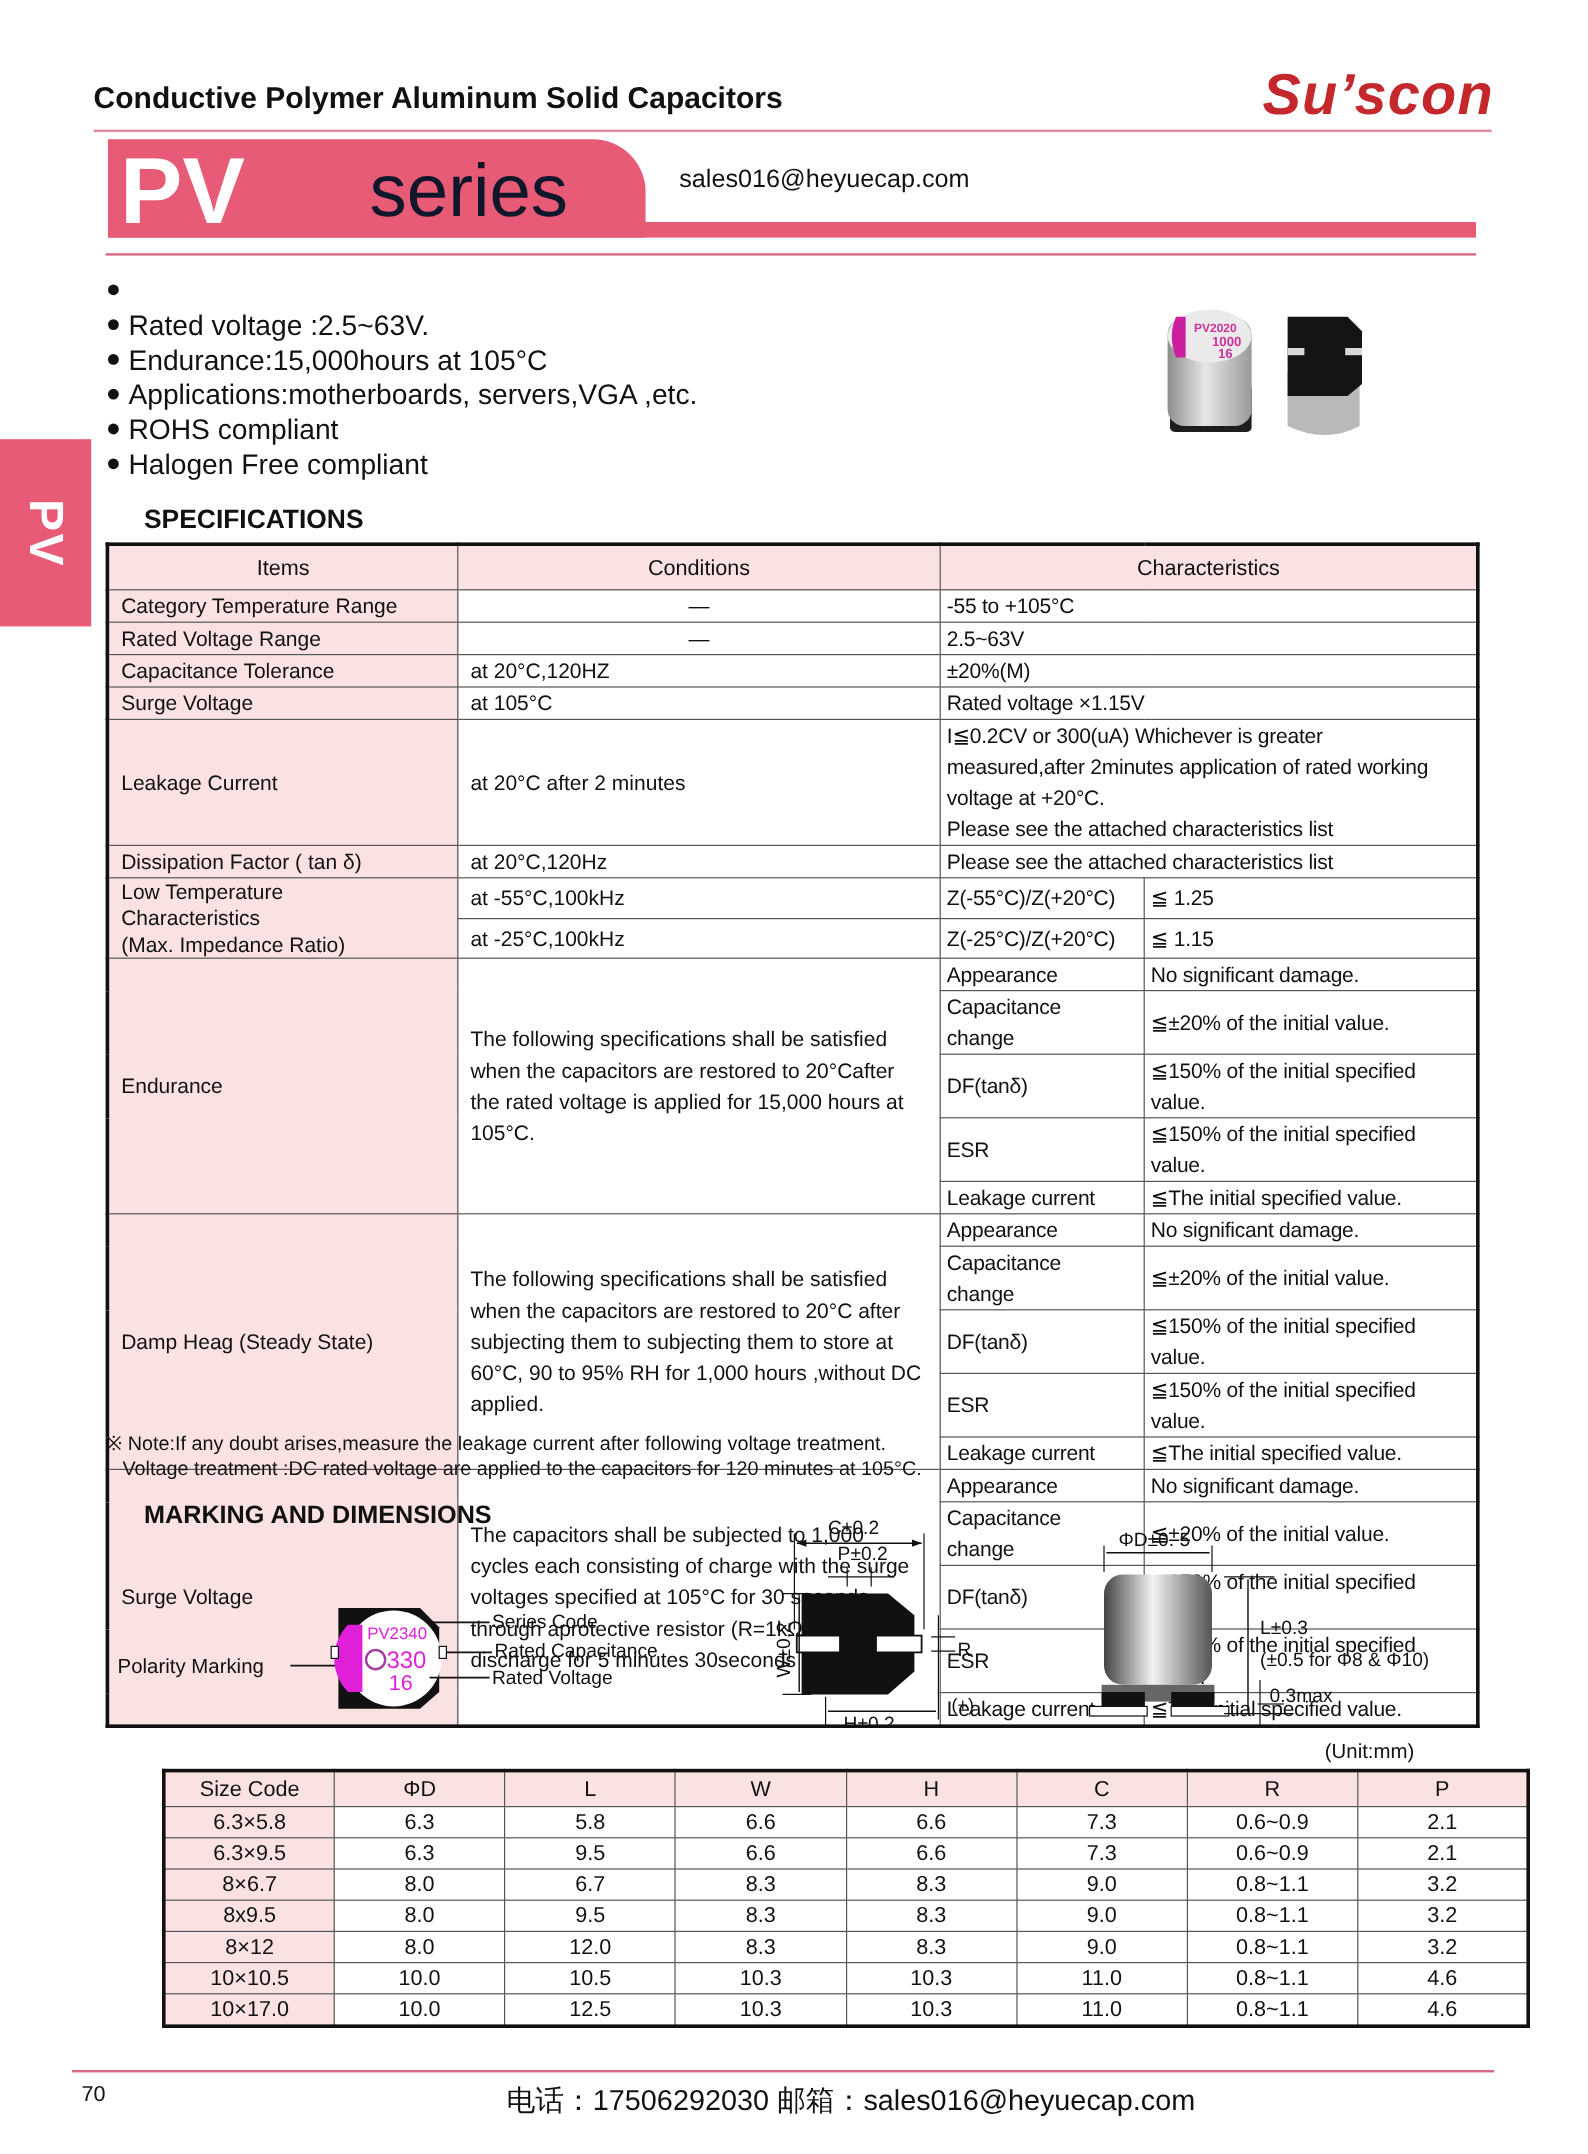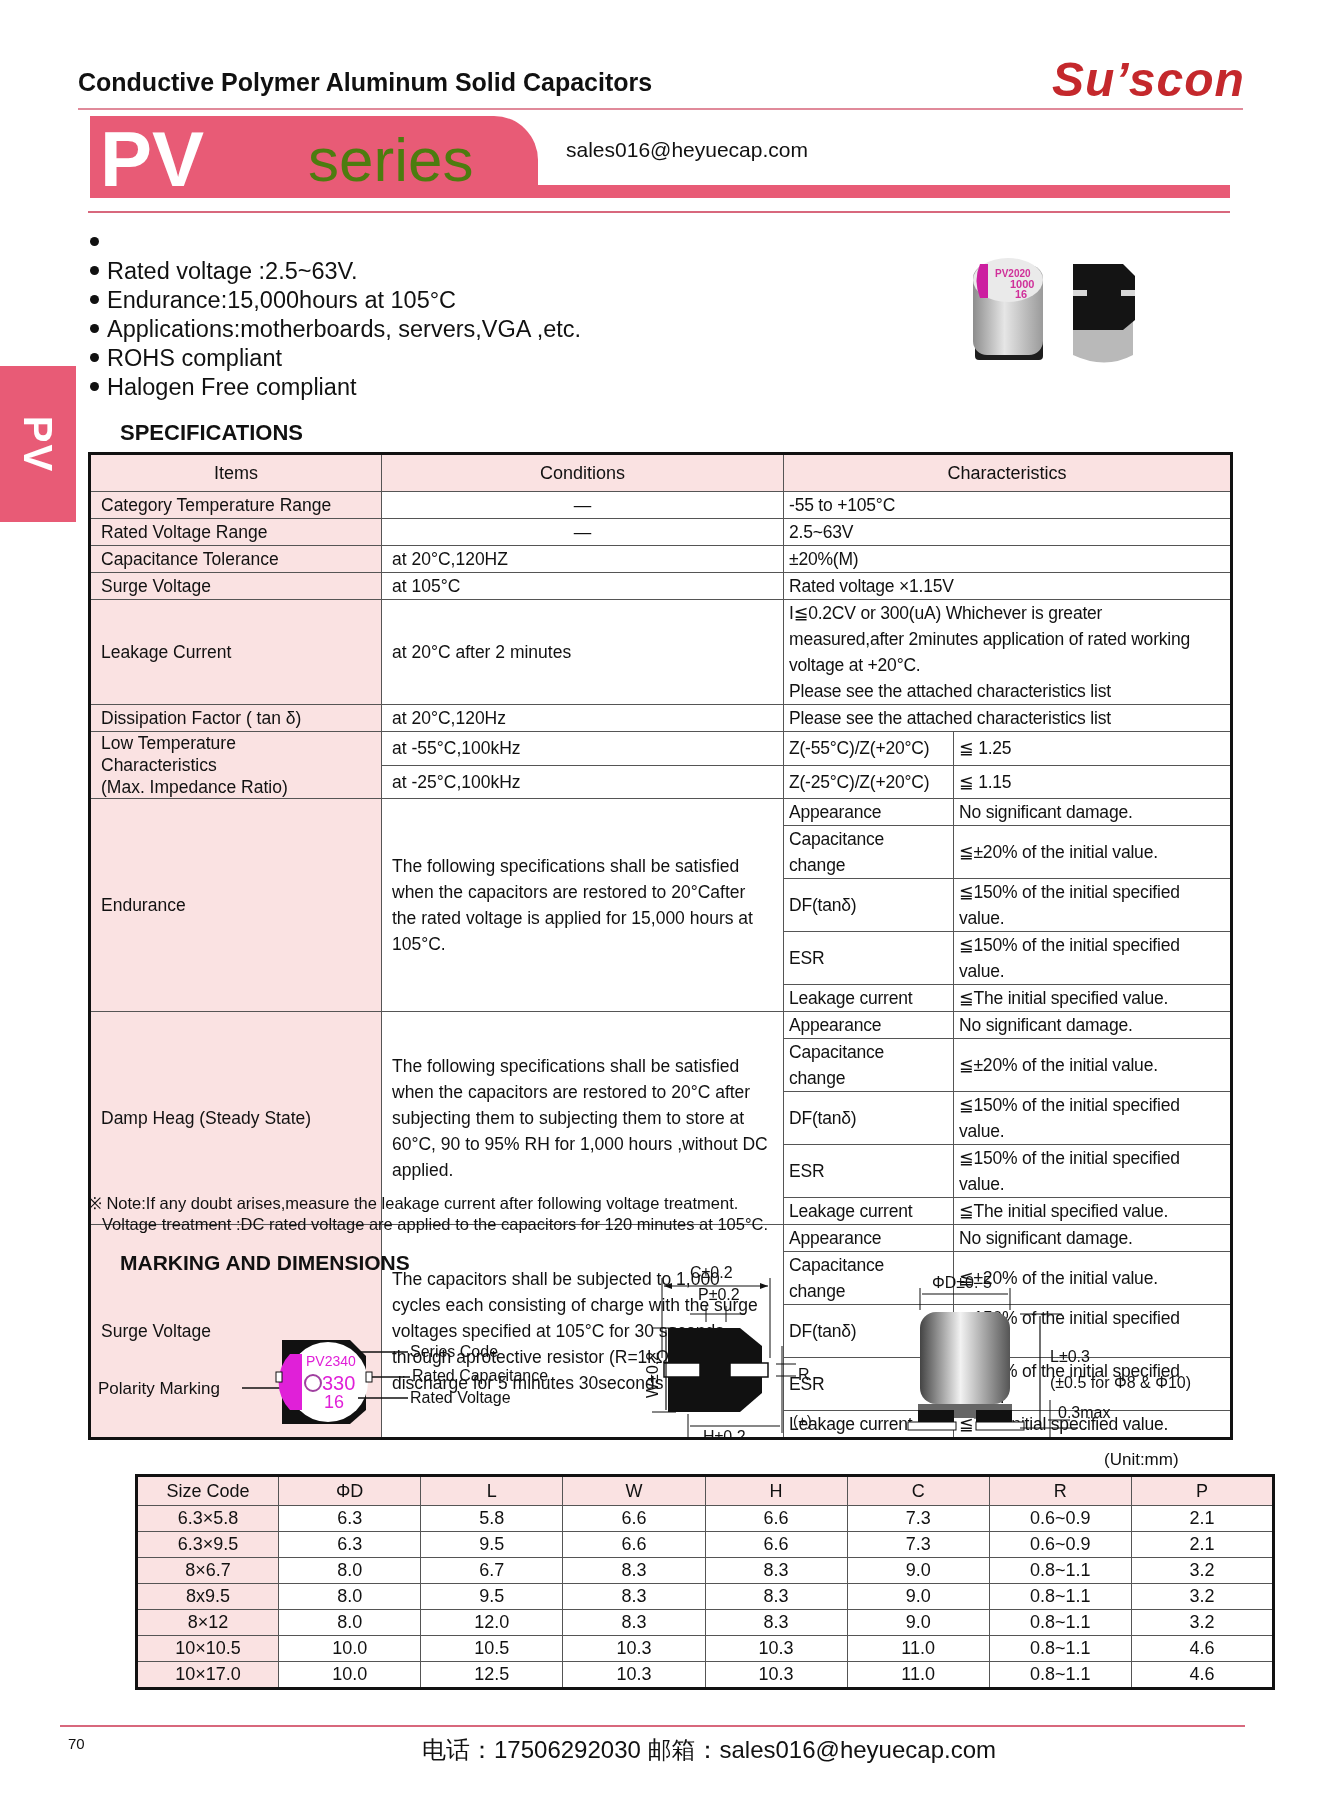--- a/index.html
+++ b/index.html
@@ -6,21 +6,21 @@
   body { width: 1323px; height: 1795px; position: relative; overflow: hidden;
          font-family: "Liberation Sans", sans-serif; color: #111; }
   .abs { position: absolute; }
 
   
   .doc-title { left: 78px; top: 68px; font-size: 25px; font-weight: bold; color: #111; }
   .brand { left: 1052px; top: 52px; font-size: 48px; font-weight: bold; font-style: italic; color: #c4282c; letter-spacing: 1px; }
   .rule-top { left: 78px; top: 108px; width: 1165px; height: 2px; background: #e08a9a; }
   .series-tab { left: 90px; top: 116px; width: 448px; height: 82px; background: #e85b76; border-top-right-radius: 44px; }
   .series-pv { left: 100px; top: 114px; font-size: 78px; font-weight: bold; color: #fff; line-height: 90px; }
-  .series-word { left: 308px; top: 120px; font-size: 62px; color: #4d7c0f; line-height: 80px; }
+  .series-word { left: 308px; top: 120px; font-size: 62px; color: #0f172a; line-height: 80px; }
   .series-bar { left: 90px; top: 185px; width: 1140px; height: 13px; background: #e85b76; }
   .email-top { left: 566px; top: 138px; font-size: 21px; color: #111; }
   .rule-2 { left: 88px; top: 211px; width: 1142px; height: 2px; background: #d8687d; }
 
   
   .side-tab { left: 0; top: 366px; width: 76px; height: 156px; background: #e85b76; }
   .side-tab-text { left: 0; top: 366px; width: 76px; height: 156px; display: flex; align-items: center; justify-content: center; }
   .side-tab-text span { display: inline-block; transform: rotate(90deg); font-size: 40px; font-weight: bold; color: #fff; letter-spacing: 2px; }
 
   
@@ -52,21 +52,21 @@
 
   .unit { left: 1104px; top: 1450px; font-size: 17px; color: #111; }
 
   
   .dims { left: 135px; top: 1474px; width: 1140px; border-collapse: collapse; border: 3px solid #111; table-layout: fixed; }
   .dims td, .dims th { border: 1.5px solid #555; text-align: center; font-size: 18px; font-weight: normal; height: 25px; padding: 0; color: #111; }
   .dims th { background: #fae2e2; height: 28px; }
   .dims td.code { background: #fae2e2; }
 
   .rule-bottom { left: 60px; top: 1725px; width: 1185px; height: 2px; background: #d8687d; }
-  .page-num { left: 68px; top: 1735px; font-size: 15px; color: #111; }
+  .page-num { left: 68px; top: 1735px; font-size: 18px; color: #111; }
   .footer-contact { left: 422px; top: 1734px; font-size: 24px; color: #111; }
 </style>
 </head>
 <body>
 
 <div class="abs doc-title">Conductive Polymer Aluminum Solid Capacitors</div>
 <div class="abs brand">Su’scon</div>
 <div class="abs rule-top"></div>
 <div class="abs series-tab"></div>
 <div class="abs series-bar"></div>

